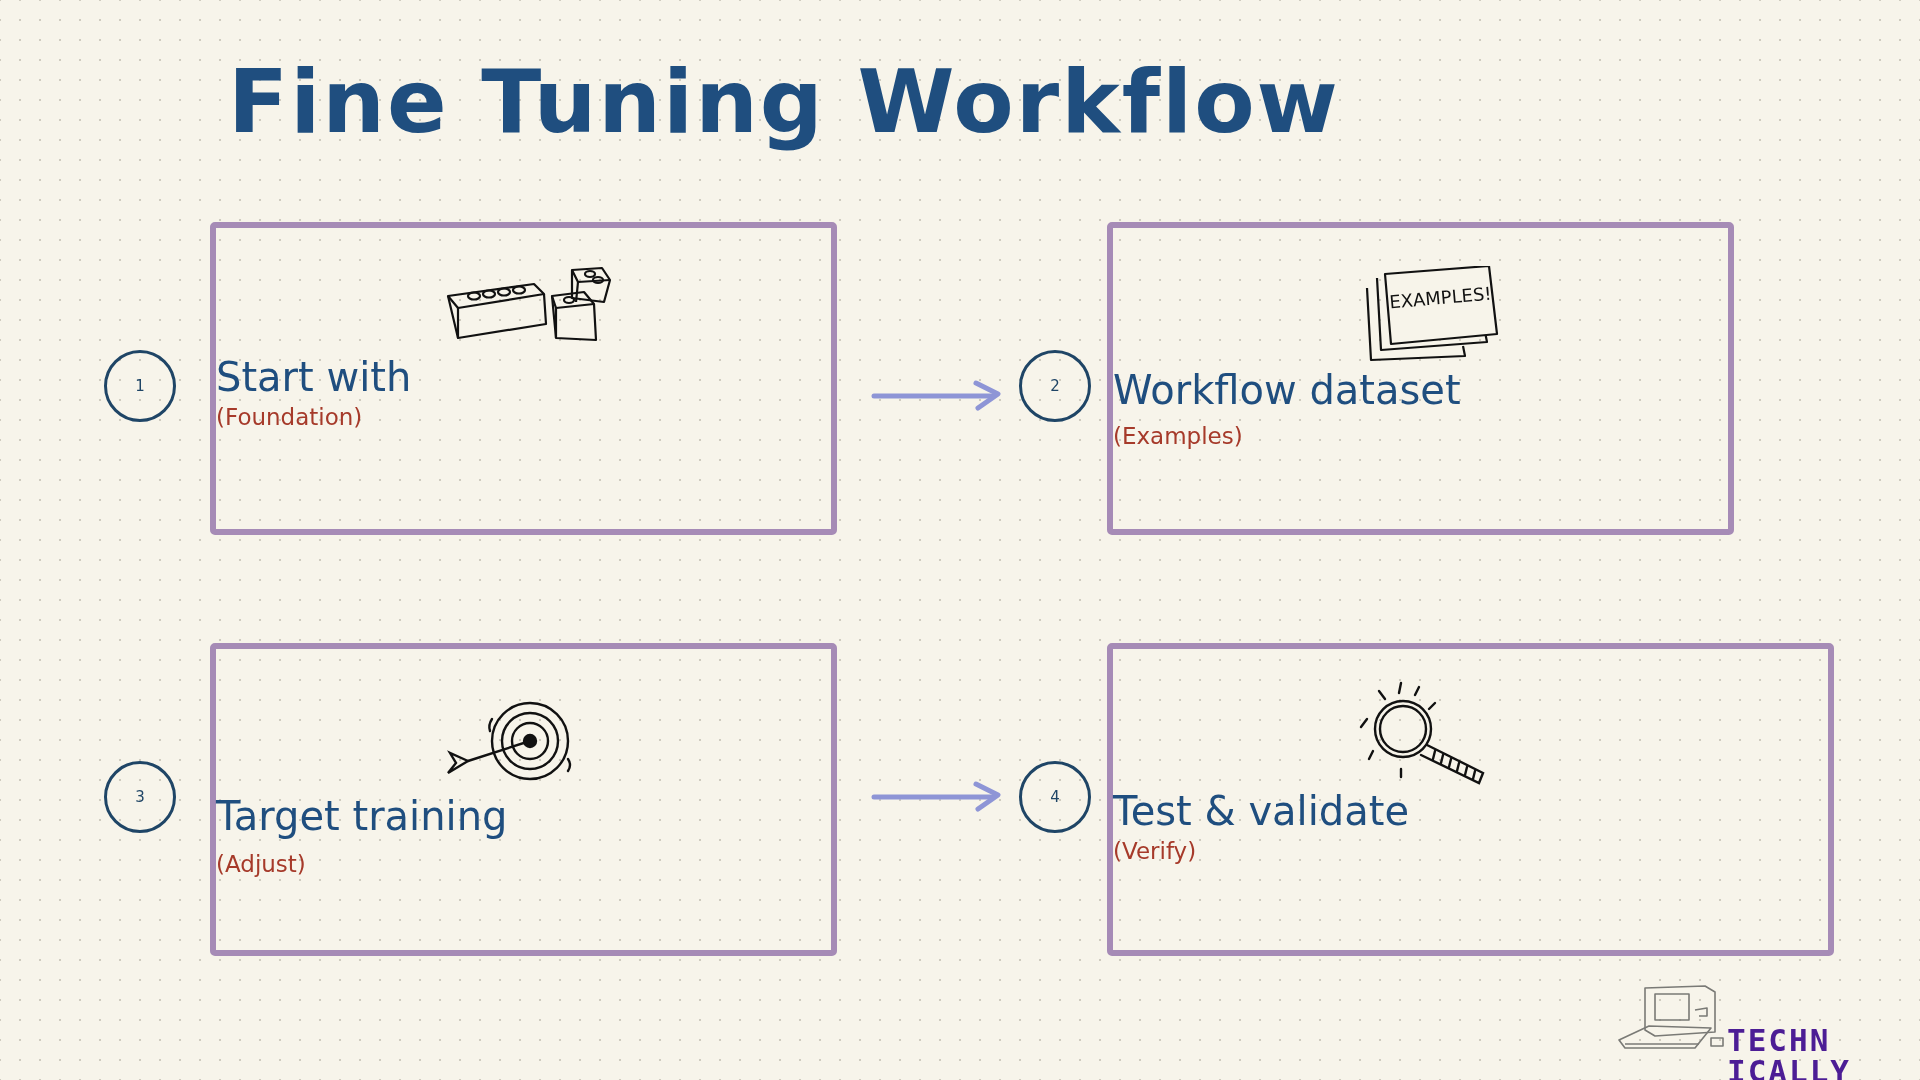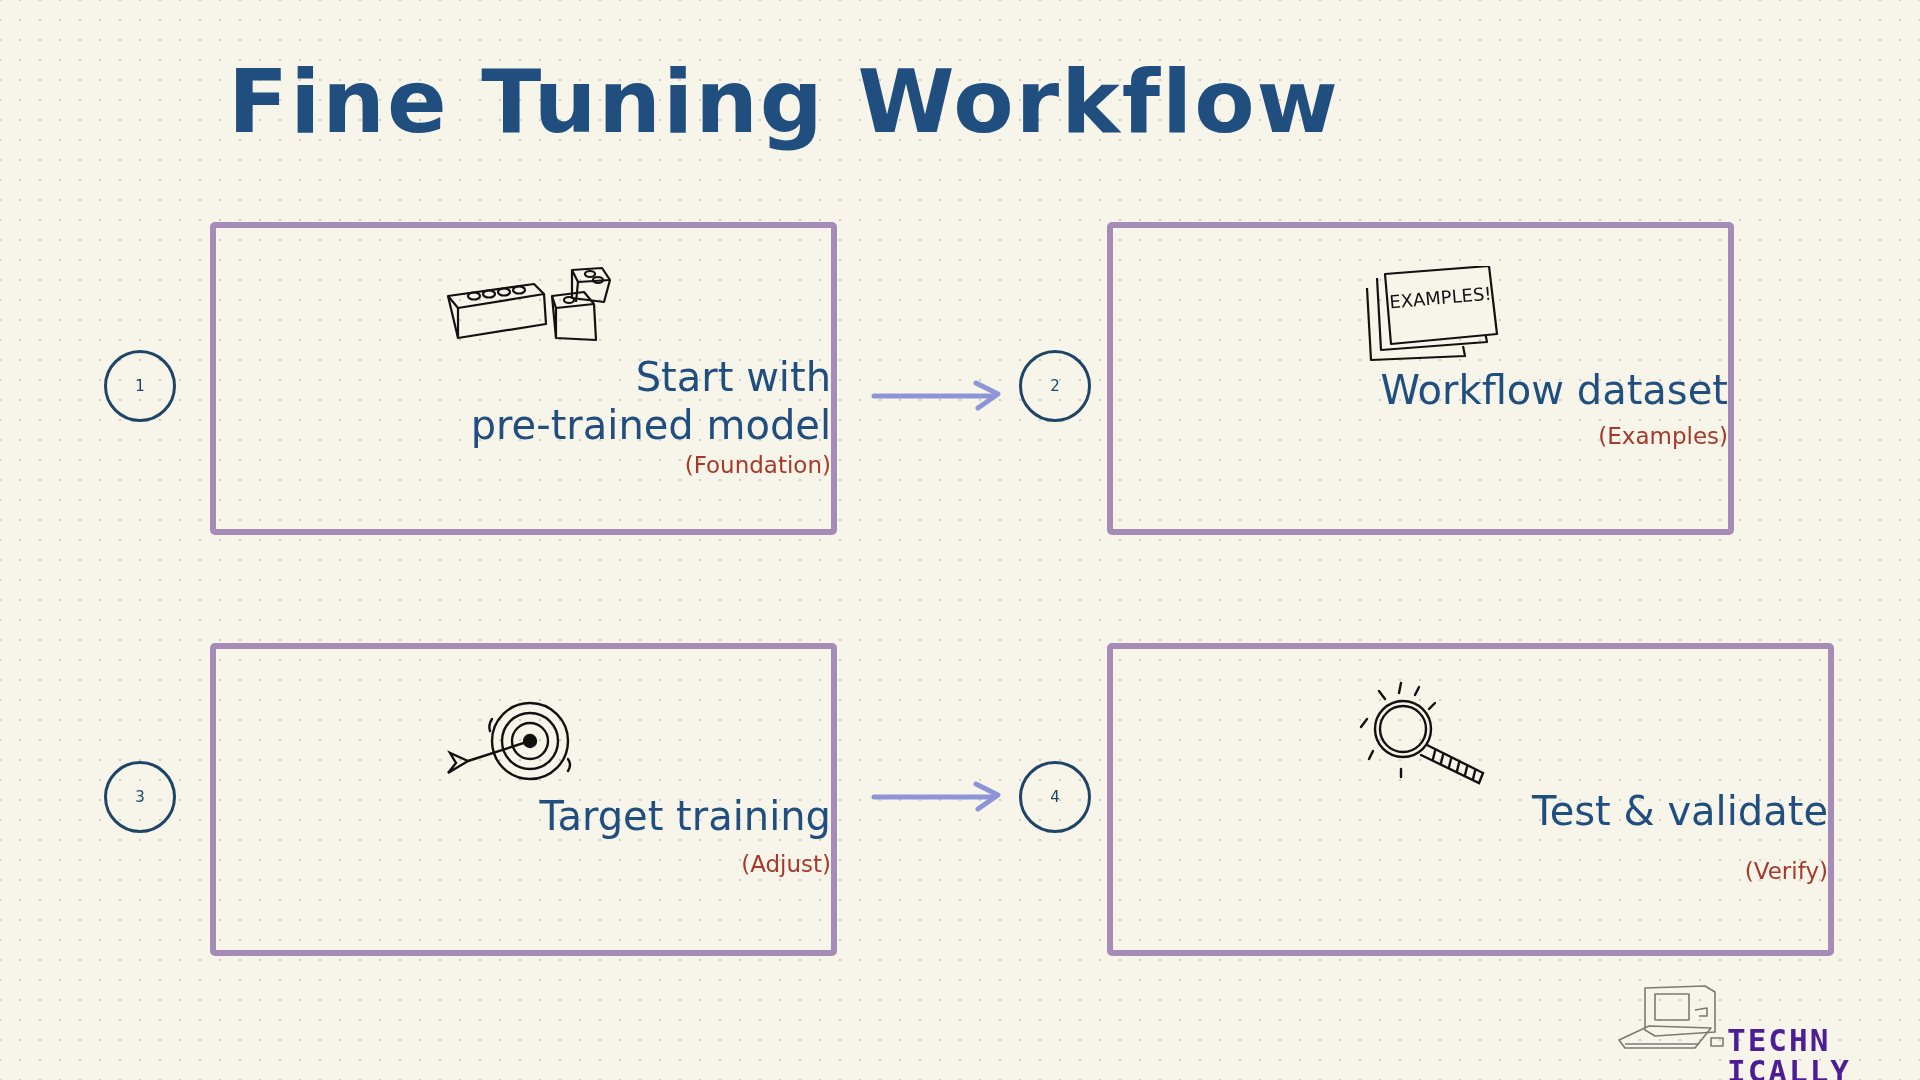--- a/index.html
+++ b/index.html
@@ -19,21 +19,21 @@
   .box {
     position:absolute; border:6px solid #a68bb6; border-radius:5px; box-sizing:border-box;
   }
   .step-circle {
     position:absolute; width:72px; height:72px; border:3.5px solid #1f4566; border-radius:50%;
     box-sizing:border-box; display:flex; align-items:center; justify-content:center;
     font-size:15px; color:#1f4566; font-family:"DejaVu Sans", sans-serif;
   }
   .arrow { position:absolute; }
   .card-content {
-    position:absolute; left:0; right:0; text-align:right;
+    position:absolute; left:0; right:0; text-align:left;
   }
   .main-label {
     color:#1f4e7f; font-size:40px; line-height:48px; font-family:"DejaVu Sans", sans-serif;
   }
   .sub-label {
     color:#a63a2a; font-size:23px; line-height:32px; font-family:"DejaVu Sans", sans-serif;
   }
   .icon { position:absolute; }
   .logo { position:absolute; left:1615px; top:982px; width:280px; height:70px; }
   .logo-text {
@@ -63,21 +63,20 @@
     <path d="M112 42 L112 72"></path>
     <path d="M128 4 L158 2 L166 14 L160 36 L128 32 Z"></path>
     <path d="M128 4 L134 16 L166 14"></path>
       <path d="M134 16 L132 36"></path>
     <ellipse cx="146" cy="8" rx="5" ry="3"></ellipse>
       <ellipse cx="154" cy="14" rx="5" ry="3"></ellipse>
       <ellipse cx="125" cy="34" rx="5" ry="3"></ellipse>
   </svg>
   <div class="card-content" style="top:125px;">
     <div class="main-label">Start with</div>
-    <div class="main-label">pre-trained model</div>
     <div class="sub-label">(Foundation)</div>
   </div>
 </div>
 
 <svg class="arrow" style="left:870px;top:378px;" width="135" height="36" viewBox="0 0 135 36" fill="none" stroke="#8e95d6" stroke-width="5" stroke-linecap="round" stroke-linejoin="round">
   <path d="M4 18 L122 18"></path>
   <path d="M106 5 L128 16 L108 30"></path>
 </svg>
 
 <div class="step-circle" style="left:1019px;top:350px;">
@@ -105,21 +104,21 @@
     <circle cx="92" cy="42" r="28"></circle>
     <circle cx="92" cy="42" r="18"></circle>
     <circle cx="92" cy="42" r="6" fill="#111"></circle>
     <path d="M54 20 Q50 26 52 32"></path>
       <path d="M130 60 Q134 66 130 72"></path>
     <path d="M92 42 L30 62"></path>
     <path d="M30 62 L12 54 L18 64 L10 74 L30 62"></path>
   </svg>
   <div class="card-content" style="top:143px;">
     <div class="main-label">Target training</div>
-    <div class="sub-label" style="margin-top:8px;margin-left:42px;">(Adjust)</div>
+    <div class="sub-label" style="margin-top:8px;">(Adjust)</div>
   </div>
 </div>
 
 <svg class="arrow" style="left:870px;top:779px;" width="135" height="36" viewBox="0 0 135 36" fill="none" stroke="#8e95d6" stroke-width="5" stroke-linecap="round" stroke-linejoin="round">
   <path d="M4 18 L122 18"></path>
   <path d="M106 5 L128 16 L108 30"></path>
 </svg>
 
 <div class="step-circle" style="left:1019px;top:761px;">
     <span>4</span>
@@ -138,21 +137,21 @@
     <path d="M48 4 L46 14"></path>
       <path d="M66 8 L62 16"></path>
       <path d="M26 12 L32 20"></path>
       <path d="M82 24 L76 30"></path>
       <path d="M14 40 L8 48"></path>
       <path d="M20 72 L16 80"></path>
       <path d="M48 90 L48 98"></path>
   </svg>
   <div class="card-content" style="top:138px;">
     <div class="main-label">Test &amp; validate</div>
-    <div class="sub-label" style="margin-top:20px;padding-left:12px;">(Verify)</div>
+    <div class="sub-label" style="margin-top:0;">(Verify)</div>
   </div>
 </div>
 
 <svg class="logo" viewBox="0 0 280 70" fill="none" stroke="#7a7a76" stroke-width="1.6" stroke-linejoin="round">
   <path d="M30 6 L90 4 L100 10 L100 50 L40 54 L30 48 Z"></path>
   <rect x="40" y="12" width="34" height="26"></rect>
   <path d="M80 28 L92 26 L92 34 L84 34"></path>
   <path d="M4 58 L34 44 L96 46 L80 66 L10 66 Z"></path>
   <path d="M10 62 L84 62"></path>
   <path d="M96 56 L108 56 L108 64 L96 64 Z"></path>

